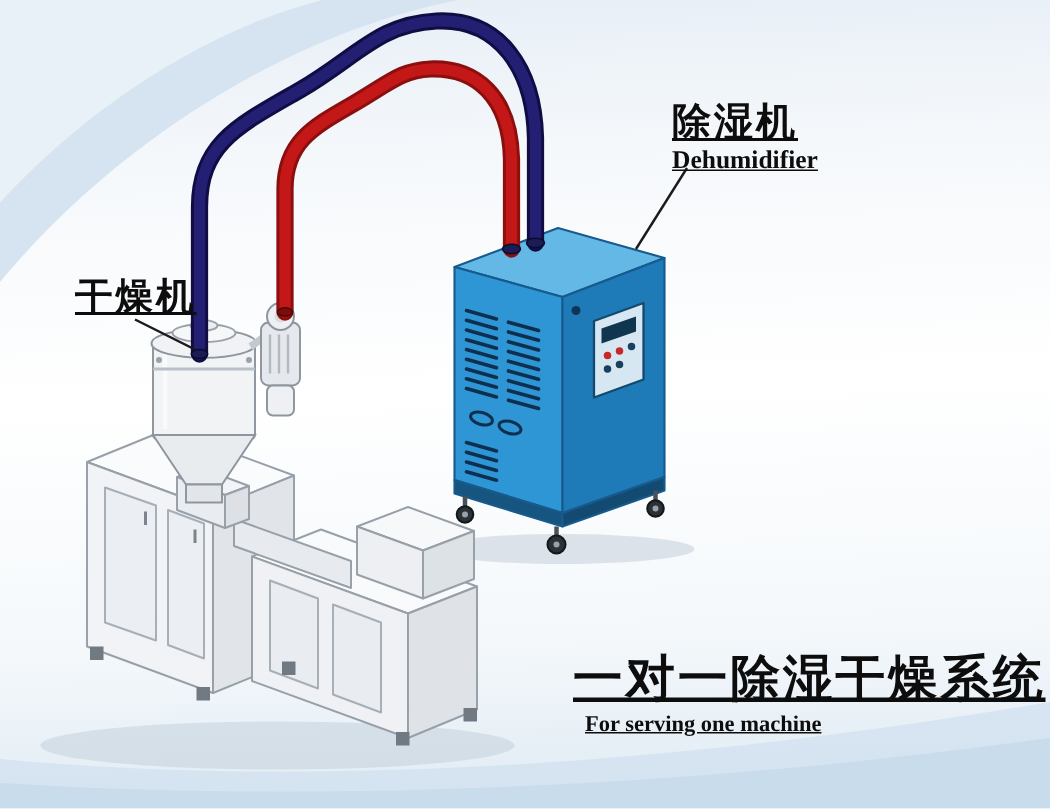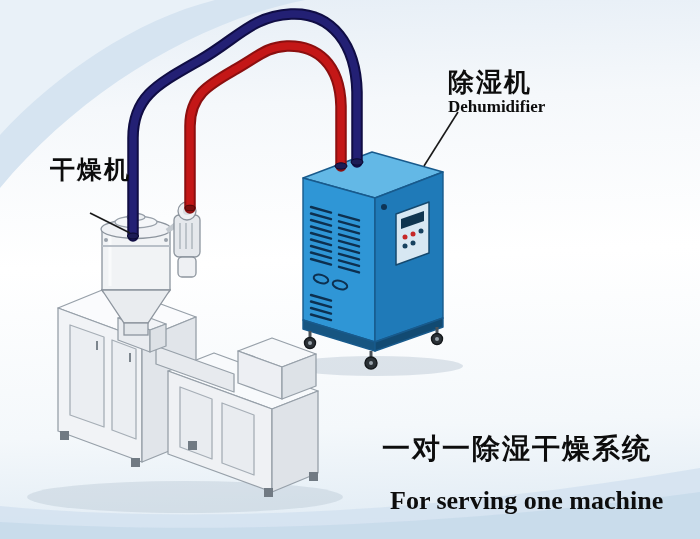--- a/index.html
+++ b/index.html
@@ -2,32 +2,32 @@
 <html><head>
 <meta charset="utf-8">
 <style>
   html,body{margin:0;padding:0;background:#ffffff;}
   .stage{
     position:relative;width:700px;height:539px;overflow:hidden;
     background:linear-gradient(178deg,#e6eef6 0%,#f5f8fb 20%,#ffffff 48%,#f4f8fb 78%,#dde9f3 100%);
     font-family:"DejaVu Sans","Liberation Sans",sans-serif;
   }
   .stage > svg{position:absolute;left:0;top:0;}
-  .lbl{position:absolute;color:#0d0d0d;line-height:1.08;}
+  .lbl{position:absolute;color:#0d0d0d;line-height:1.08;text-decoration:underline;}
   .zh{font-weight:700;letter-spacing:2px;font-family:"DejaVu Sans","Liberation Sans",sans-serif;}
   .en{font-family:"Liberation Serif","DejaVu Serif",serif;font-weight:700;}
   .lbl-hopper{left:50px;top:156px;}
-  .lbl-hopper .zh{font-size:25px;}
+  .lbl-hopper .zh{font-size:25px;margin-top:28px;}
   .lbl-hopper .en{font-size:21px;margin-top:2px;}
   .lbl-dehu{left:448px;top:68px;}
   .lbl-dehu .zh{font-size:26px;}
   .lbl-dehu .en{font-size:17px;margin-top:2px;}
   .lbl-caption{left:382px;top:434px;}
-  .lbl-caption .zh{font-size:28px;letter-spacing:2px;}
-  .lbl-caption .en{font-size:26px;margin-top:23px;margin-left:8px;}
+  .lbl-caption .zh{font-size:33px;letter-spacing:2px;text-align:right;}
+  .lbl-caption .en{font-size:15px;margin-top:5px;margin-left:8px;}
   .vent{stroke:#0d3050;stroke-width:2.4;stroke-linecap:round;}
 </style>
 </head>
 <body>
 
 <div class="stage">
 
   <svg width="700" height="539" viewBox="0 0 700 539">
 
     <g>

